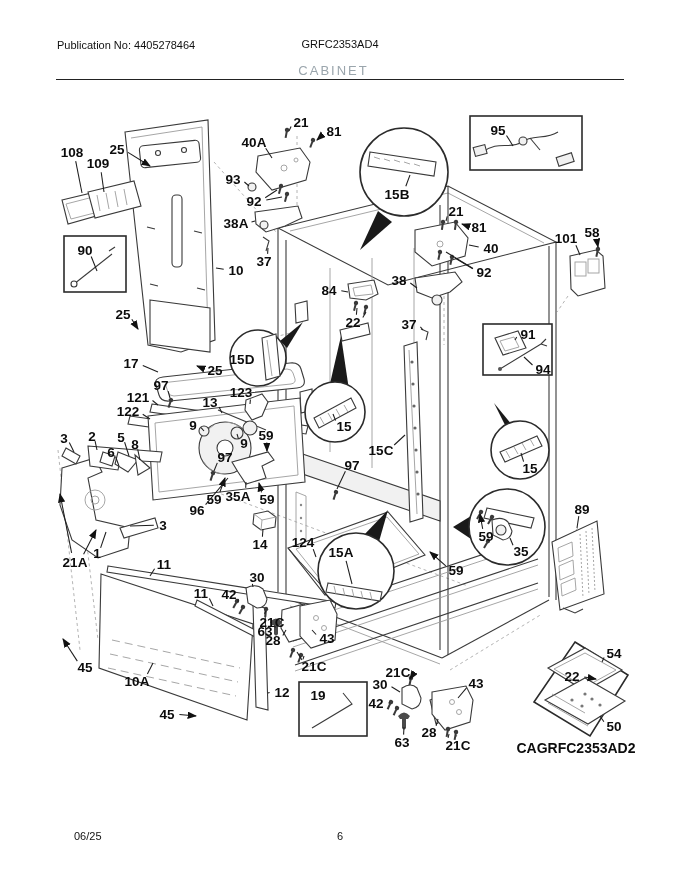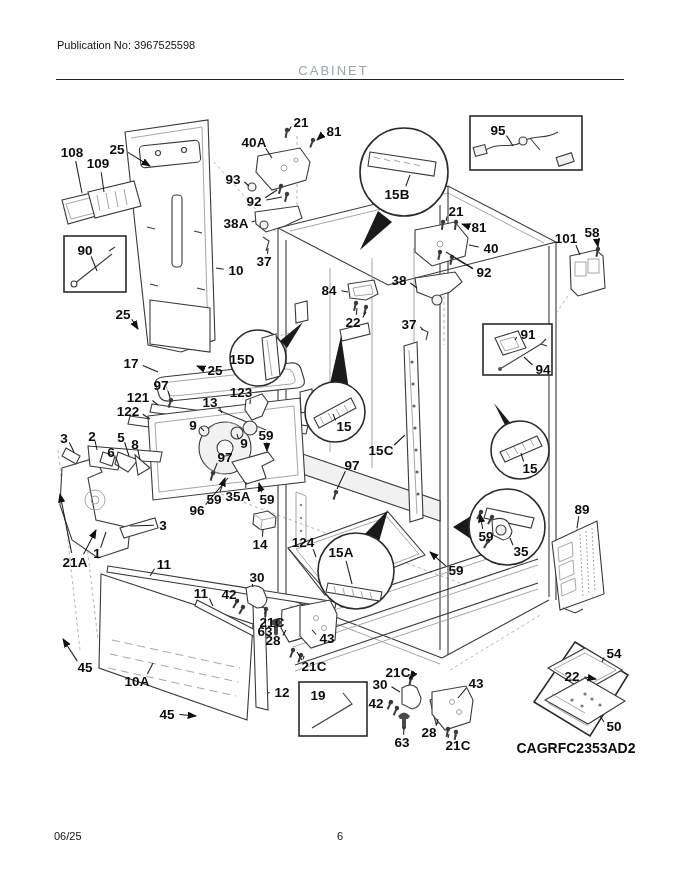--- a/index.html
+++ b/index.html
@@ -3,40 +3,41 @@
 <meta charset="utf-8">
 <style>
   html,body{margin:0;padding:0;background:#e8e8e8;}
   #page{position:relative;width:680px;height:880px;background:#ffffff;
         font-family:"Liberation Sans", sans-serif;overflow:hidden;}
   .hdr-pub{position:absolute;left:57px;top:39px;font-size:11px;color:#111;}
   .hdr-model{position:absolute;left:0;top:38px;width:680px;text-align:center;font-size:11px;color:#111;}
   .hdr-section{position:absolute;left:0;top:63px;width:667px;text-align:center;
                font-size:13px;letter-spacing:2px;color:#9aa5ac;}
   .hdr-rule{position:absolute;left:56px;top:79px;width:568px;height:0;border-top:1.4px solid #222;}
-  .ftr-date{position:absolute;left:54px;top:830px;font-size:11px;color:#111;}
+  .ftr-date{position:absolute;left:74px;top:830px;font-size:11px;color:#111;}
   .ftr-page{position:absolute;left:0;top:830px;width:680px;text-align:center;font-size:11px;color:#111;}
   svg{position:absolute;left:0;top:0;}
   .ln{stroke:#3a3a3a;stroke-width:1.1;fill:none;}
   .lt{stroke:#9c9c9c;stroke-width:.9;fill:none;}
   .fillw{fill:#fff;stroke:#3a3a3a;stroke-width:1.1;}
   .fillg{fill:#f1f1f1;stroke:#3a3a3a;stroke-width:1.1;}
   .dash{stroke:#ababab;stroke-width:.9;fill:none;stroke-dasharray:3 3;}
   .callout{font:bold 13.5px "Liberation Sans",sans-serif;fill:#0c0c0c;text-anchor:middle;}
   .subasm{font:bold 14px "Liberation Sans",sans-serif;fill:#0c0c0c;text-anchor:middle;}
   .leader{stroke:#1c1c1c;stroke-width:1.05;fill:none;}
   .wedge{fill:#1a1a1a;}
   .circ{fill:#fff;stroke:#2b2b2b;stroke-width:1.6;}
   .box{fill:#fff;stroke:#2b2b2b;stroke-width:1.6;}
 </style>
 </head>
 <body>
 
 <div id="page">
-  <div class="hdr-pub">Publication No: 3967525598</div>
+  <div class="hdr-pub">Publication No: 4405278464</div>
+  <div class="hdr-model">GRFC2353AD4</div>
   <div class="hdr-section">CABINET</div>
   <div class="hdr-rule"></div>
 
   <svg width="680" height="880" viewBox="0 0 680 880">
     <defs>
       <marker id="arw" markerWidth="9" markerHeight="8" refX="8" refY="3.5" orient="auto">
         <path d="M0,0 L9,3.5 L0,7 Z" fill="#111"></path>
       </marker>
       <g id="scr">
         <circle r="2.2" fill="#3a3a3a"></circle>

